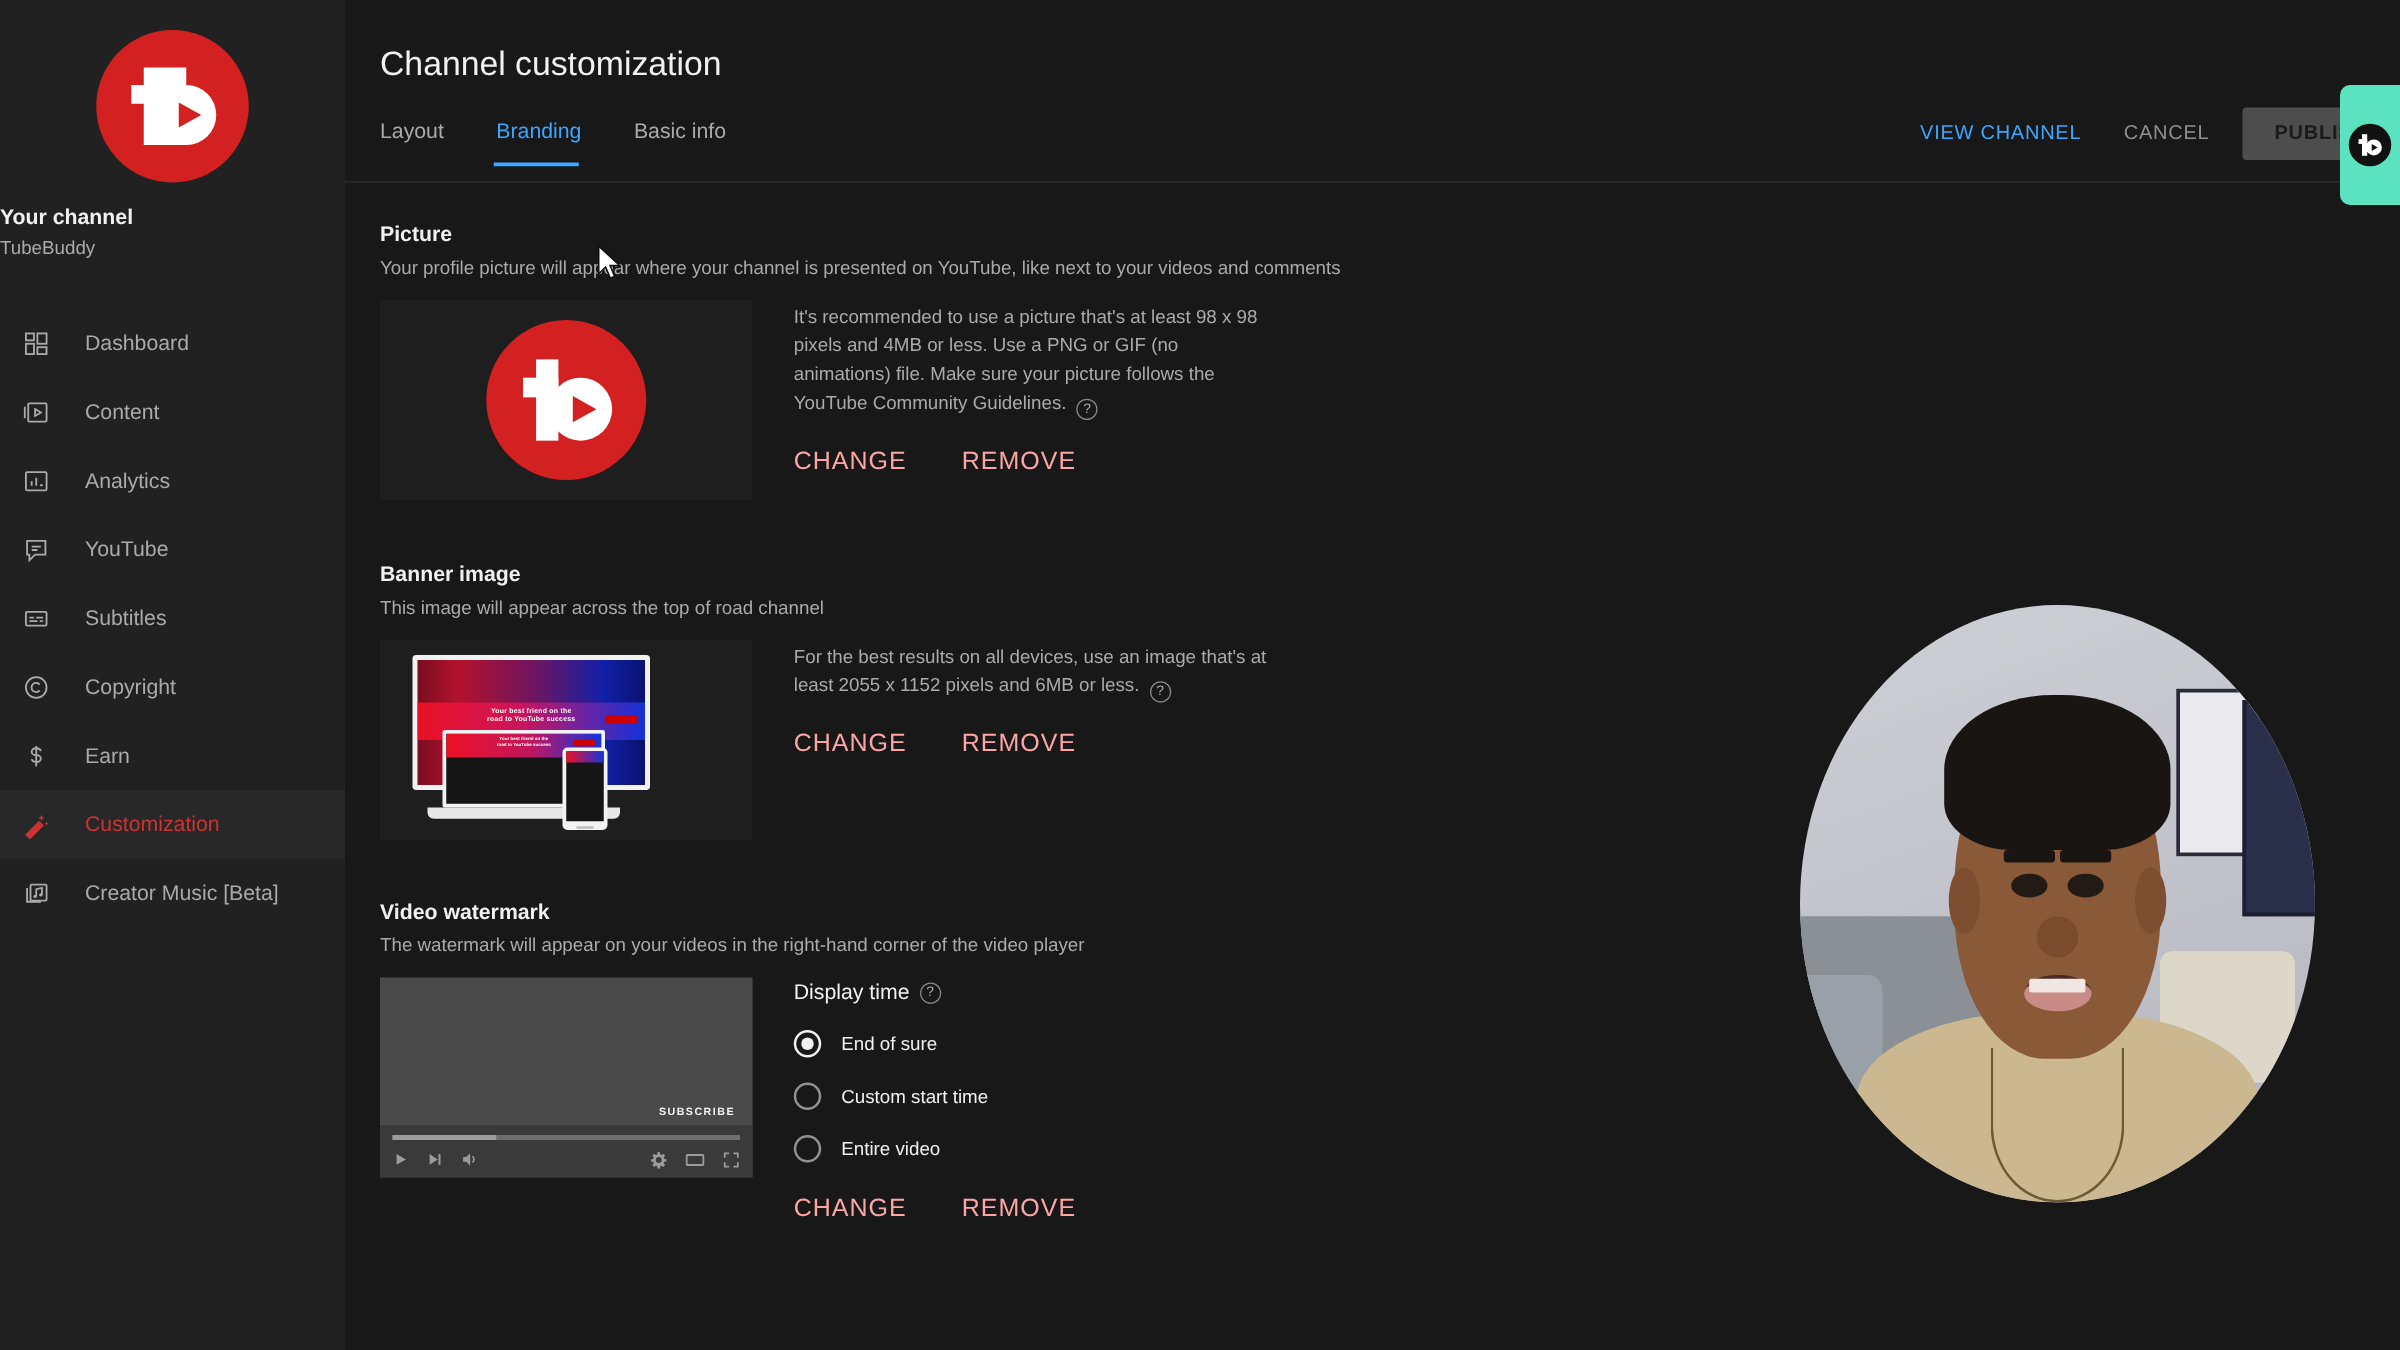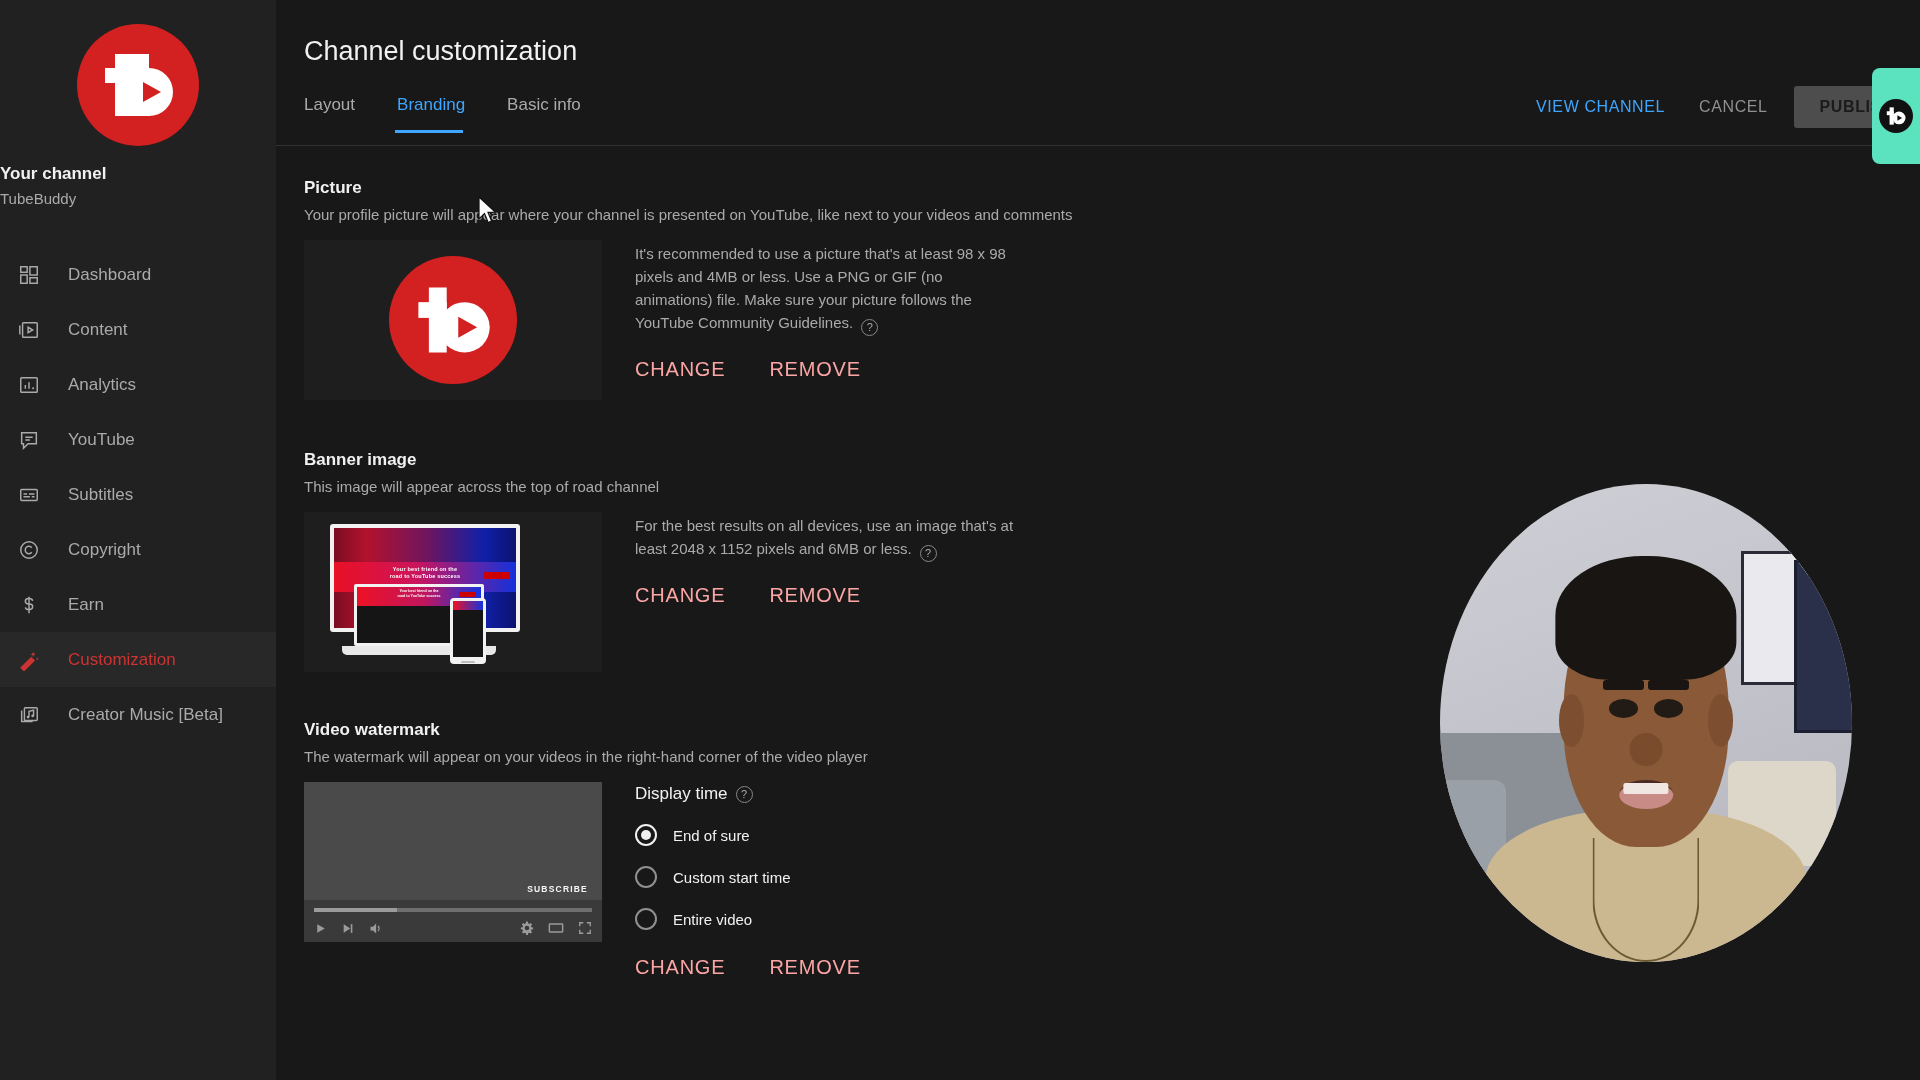--- a/index.html
+++ b/index.html
@@ -378,21 +378,21 @@
             </div>
             <div class="bn-phone">
               <div class="bn-phone-screen">
                   <div class="bn-phone-band"></div>
                 </div>
               <div class="bn-phone-home"></div>
             </div>
           </div>
         </div>
         <div class="sec-info">
-          <p><span>For the best results on all devices, use an image that's at least 2048 x 1152 pixels and 6MB or less.</span><span class="help-q">?</span></p>
+          <p><span>For the best results on all devices, use an image that's at least 2055 x 1152 pixels and 6MB or less.</span><span class="help-q">?</span></p>
           <div class="act-row">
             <div class="act">CHANGE</div>
             <div class="act">REMOVE</div>
           </div>
         </div>
       </div>
     </div>
 
     <div class="section" style="top:720px;">
       <div class="sec-title">Video watermark</div>

